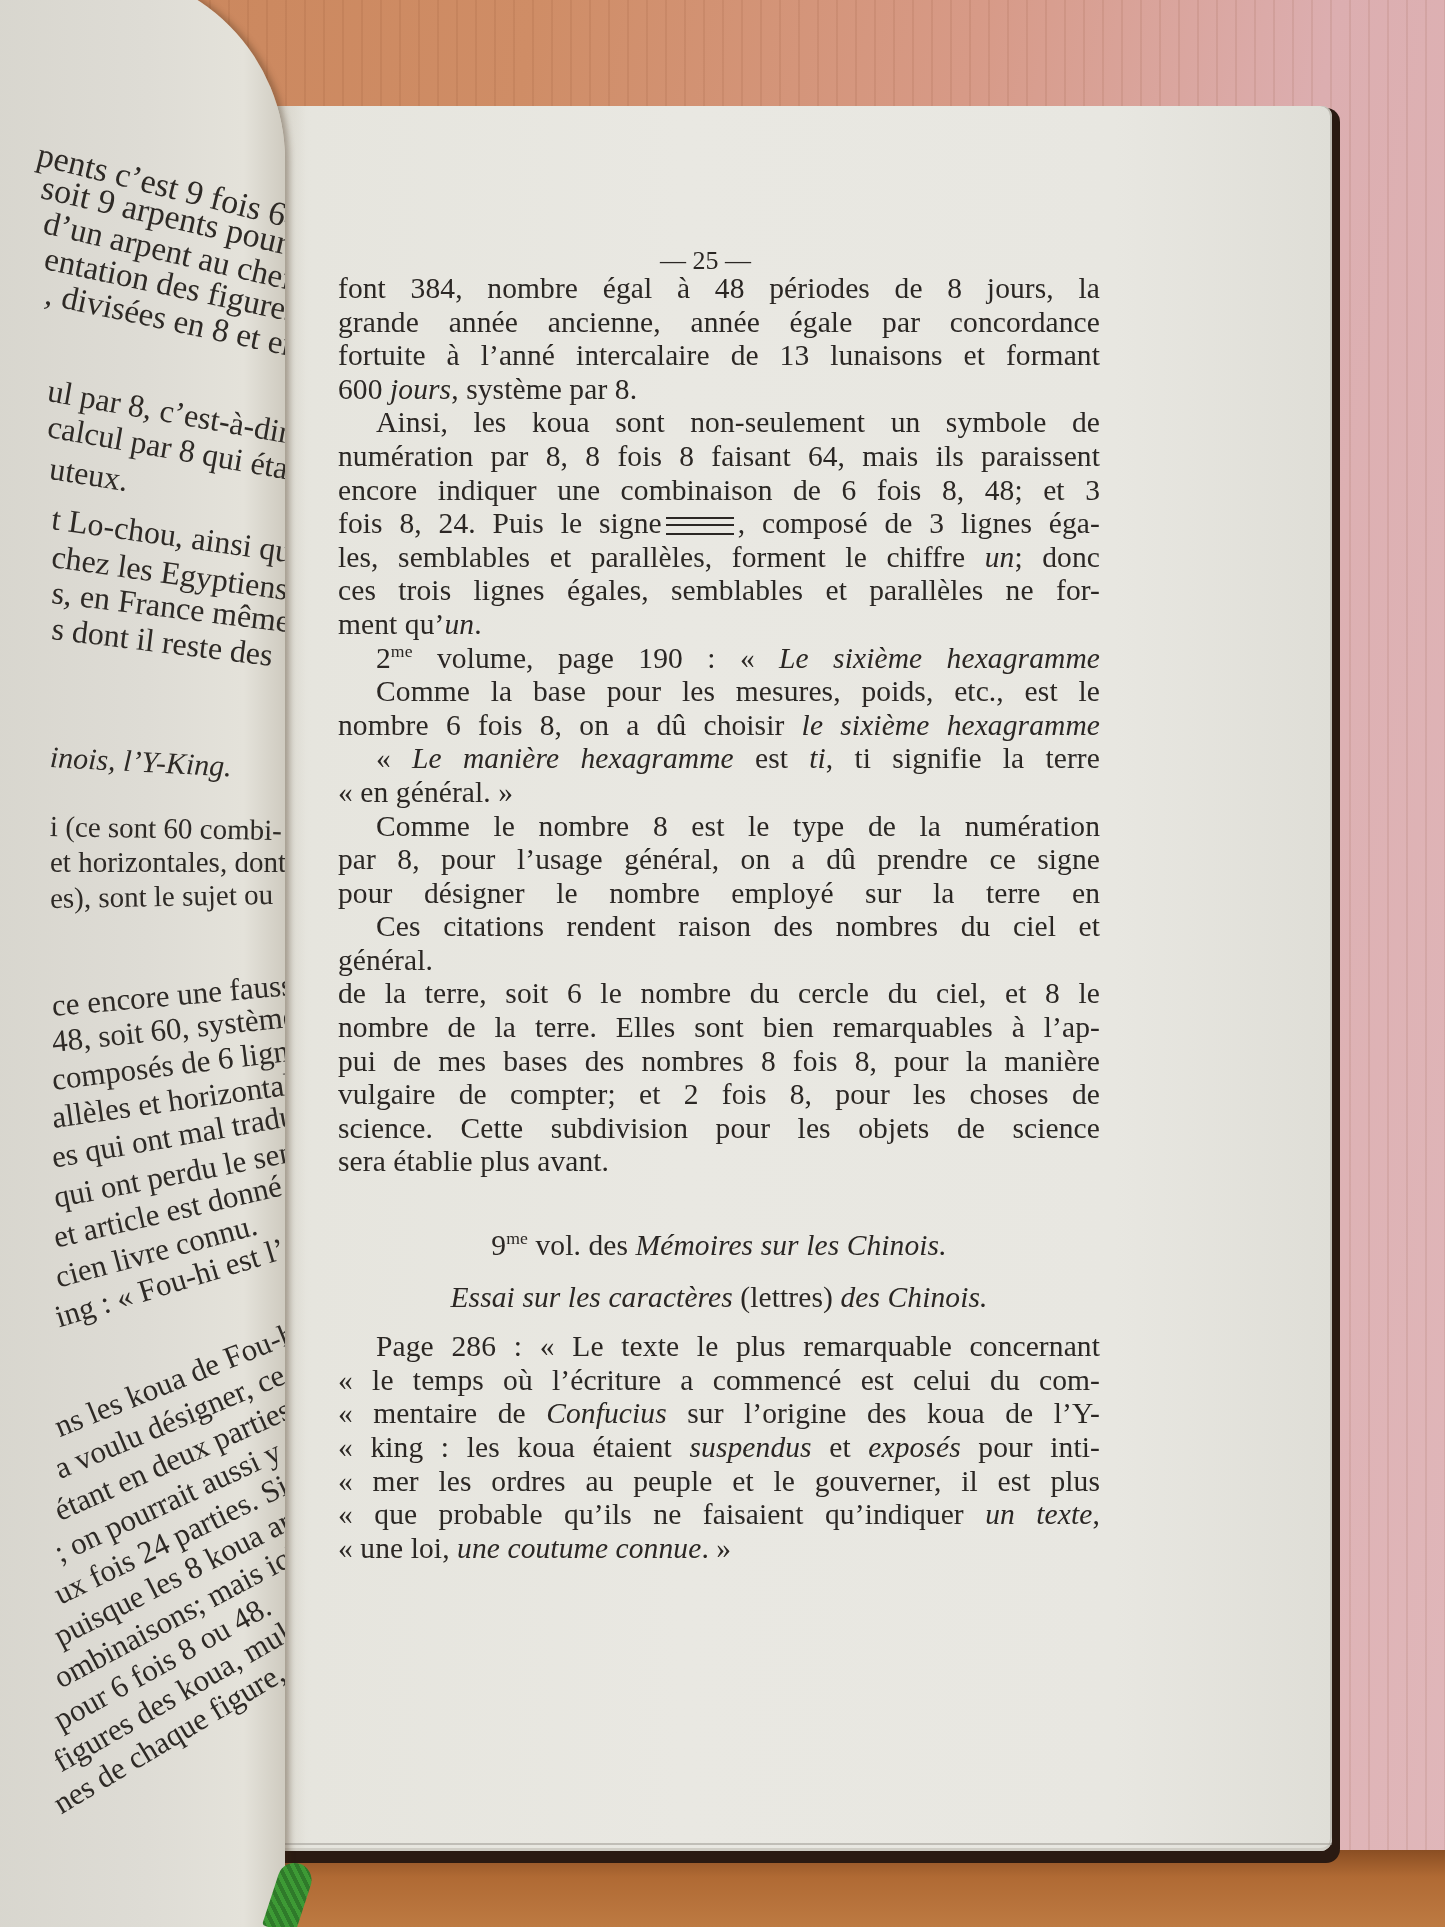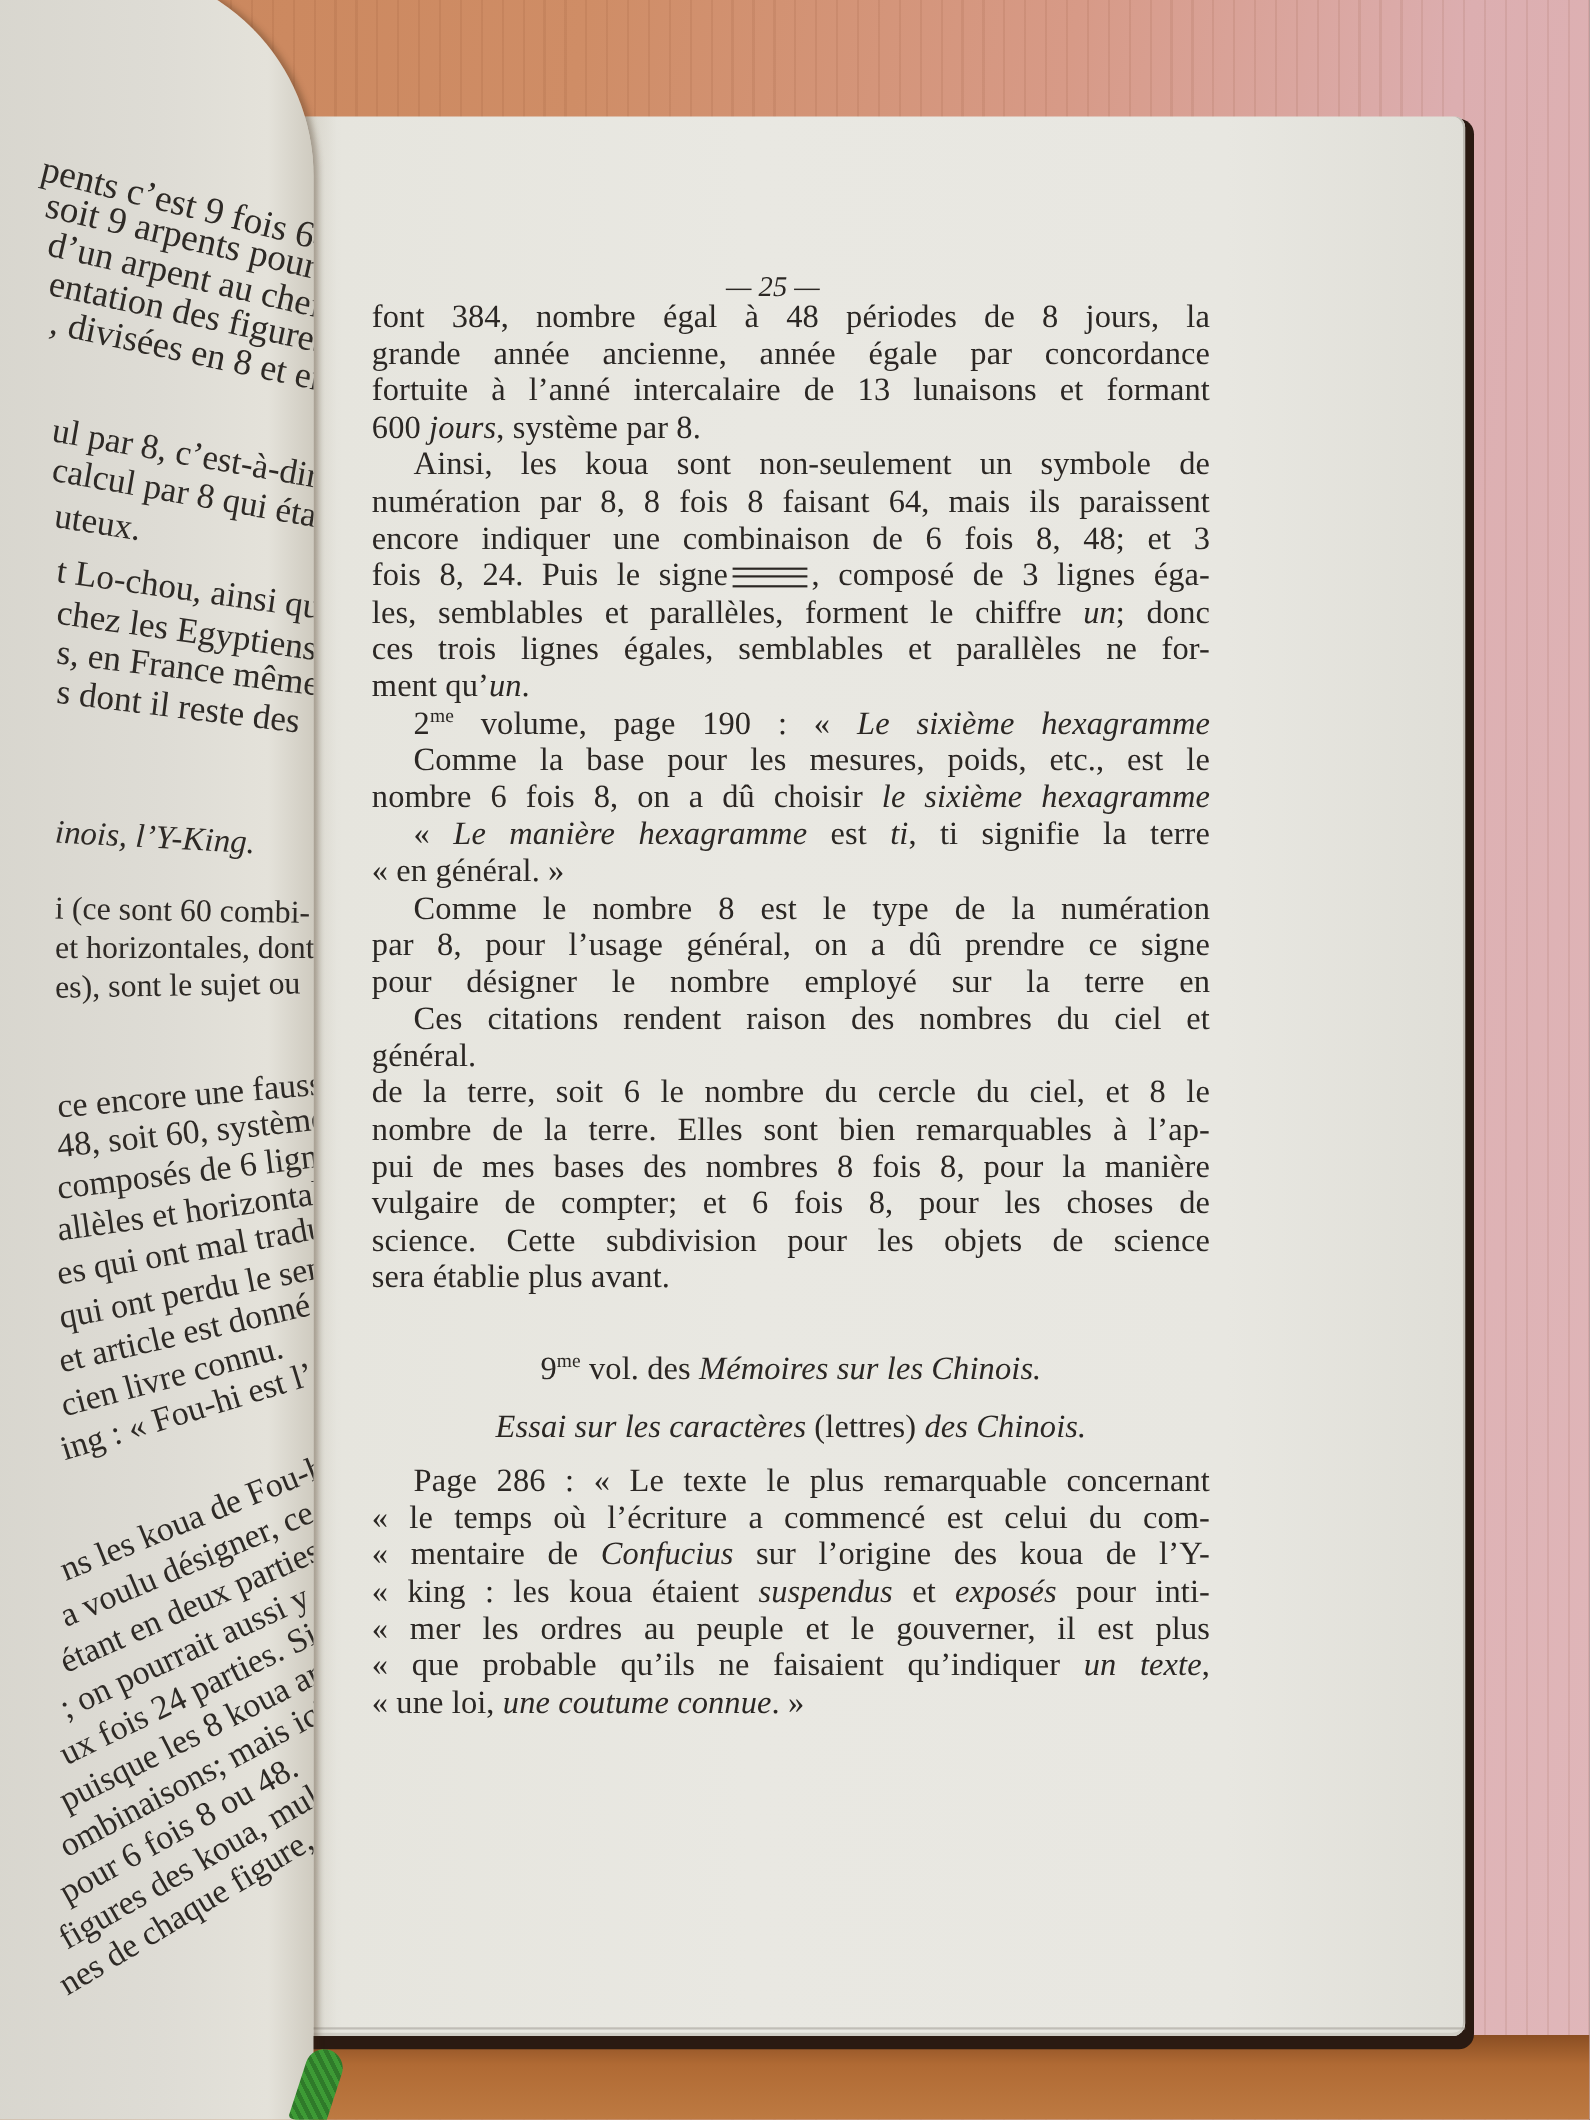--- a/index.html
+++ b/index.html
@@ -59,21 +59,21 @@
       background: repeating-linear-gradient(45deg, #2f7a2a 0 4px, #3d9a35 4px 8px);
       border-radius: 20px 20px 4px 4px; transform: rotate(18deg);
     }
     
     .column {
       position: absolute; left: 338px; top: 246px; width: 762px;
       color: #2b2724; font-size: 29.5px; line-height: 33.6px;
       letter-spacing: 0.1px;
     }
     .page-number {
-      position: absolute; left: 660px; top: 246px; font-size: 26px; color: #2b2724; font-style: italic;
+      position: absolute; left: 660px; top: 246px; font-size: 26px; color: #2b2724;
     }
     .ln { display: block; text-align: justify; text-align-last: justify; white-space: nowrap; height: 33.6px; }
     .ln.last { text-align-last: left; }
     .ln.indent { padding-left: 38px; }
     .ln.centered { text-align: center; text-align-last: center; }
     i { font-style: italic; }
     sup { font-size: 60%; vertical-align: super; line-height: 0; }
     .sign {
       display: inline-block; width: 68px; height: 14px; vertical-align: middle;
       border-top: 2px solid #2b2724; border-bottom: 2px solid #2b2724; position: relative; margin: 0 4px;
@@ -120,21 +120,21 @@
 
   <span class="ln indent">Comme le nombre 8 est le type de la numération</span>
   <span class="ln">par 8, pour l’usage général, on a dû prendre ce signe</span>
   <span class="ln">pour désigner le nombre employé sur la terre en</span>
   <span class="ln indent">Ces citations rendent raison des nombres du ciel et</span>
 
   <span class="ln last">général.</span>
   <span class="ln">de la terre, soit 6 le nombre du cercle du ciel, et 8 le</span>
   <span class="ln">nombre de la terre. Elles sont bien remarquables à l’ap-</span>
   <span class="ln">pui de mes bases des nombres 8 fois 8, pour la manière</span>
-  <span class="ln">vulgaire de compter; et 6 fois 8, pour les choses de</span>
+  <span class="ln">vulgaire de compter; et 2 fois 8, pour les choses de</span>
   <span class="ln">science. Cette subdivision pour les objets de science</span>
   <span class="ln last">sera établie plus avant.</span>
 
   <span class="ln centered heading2" style="margin-top:50px;"><span>9</span><sup>me</sup><span> vol. des </span><i>Mémoires sur les Chinois.</i></span>
   <span class="ln centered heading2"><i>Essai sur les caractères </i><span>(lettres)</span><i> des Chinois.</i></span>
 
   <span class="ln indent para-gap" style="margin-top:16px;">Page 286 : « Le texte le plus remarquable concernant</span>
   <span class="ln">« le temps où l’écriture a commencé est celui du com-</span>
   <span class="ln"><span>« mentaire de </span><i>Confucius</i><span> sur l’origine des koua de l’Y-</span></span>
   <span class="ln"><span>« king : les koua étaient </span><i>suspendus</i><span> et </span><i>exposés</i><span> pour inti-</span></span>

